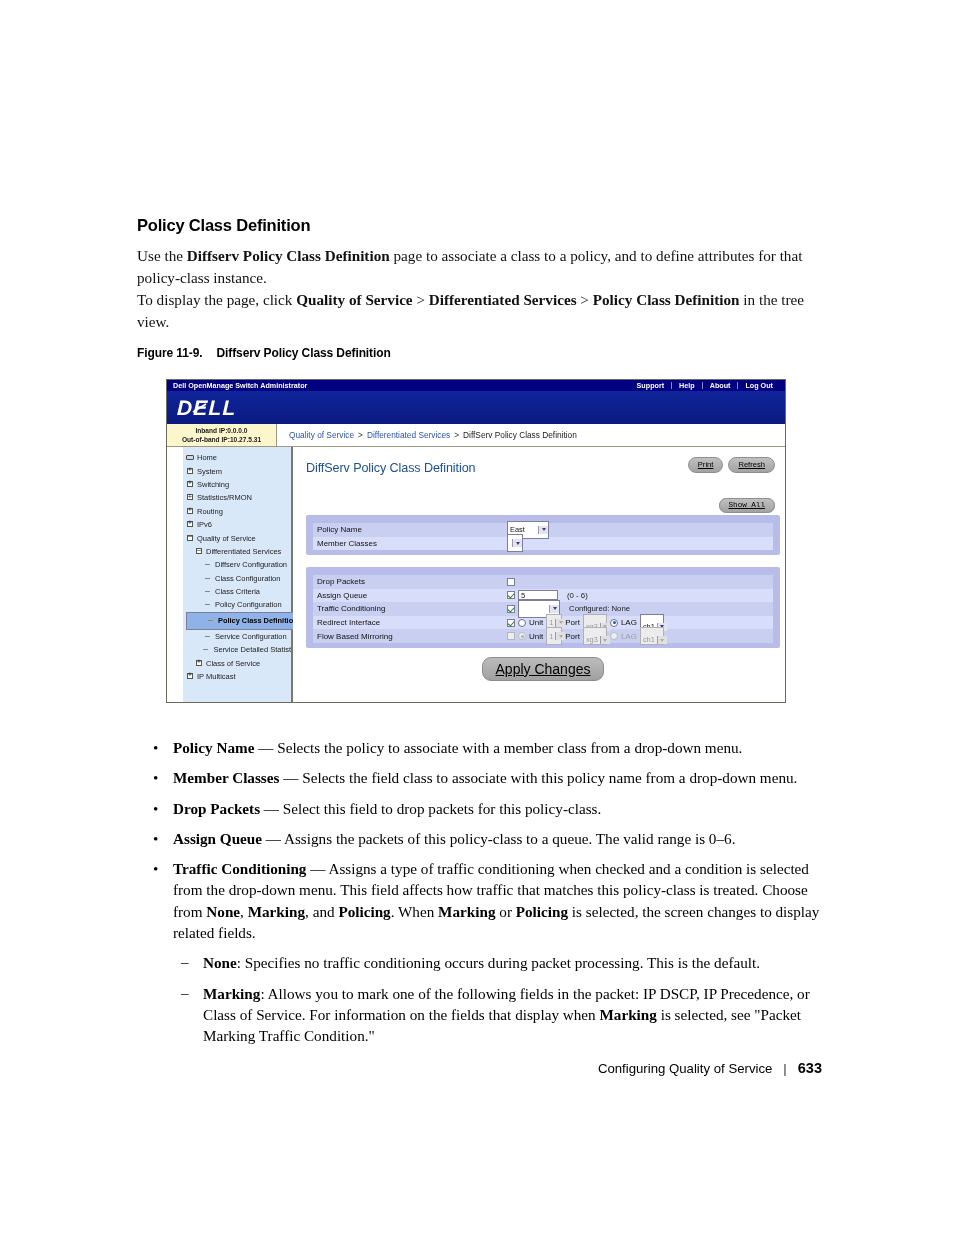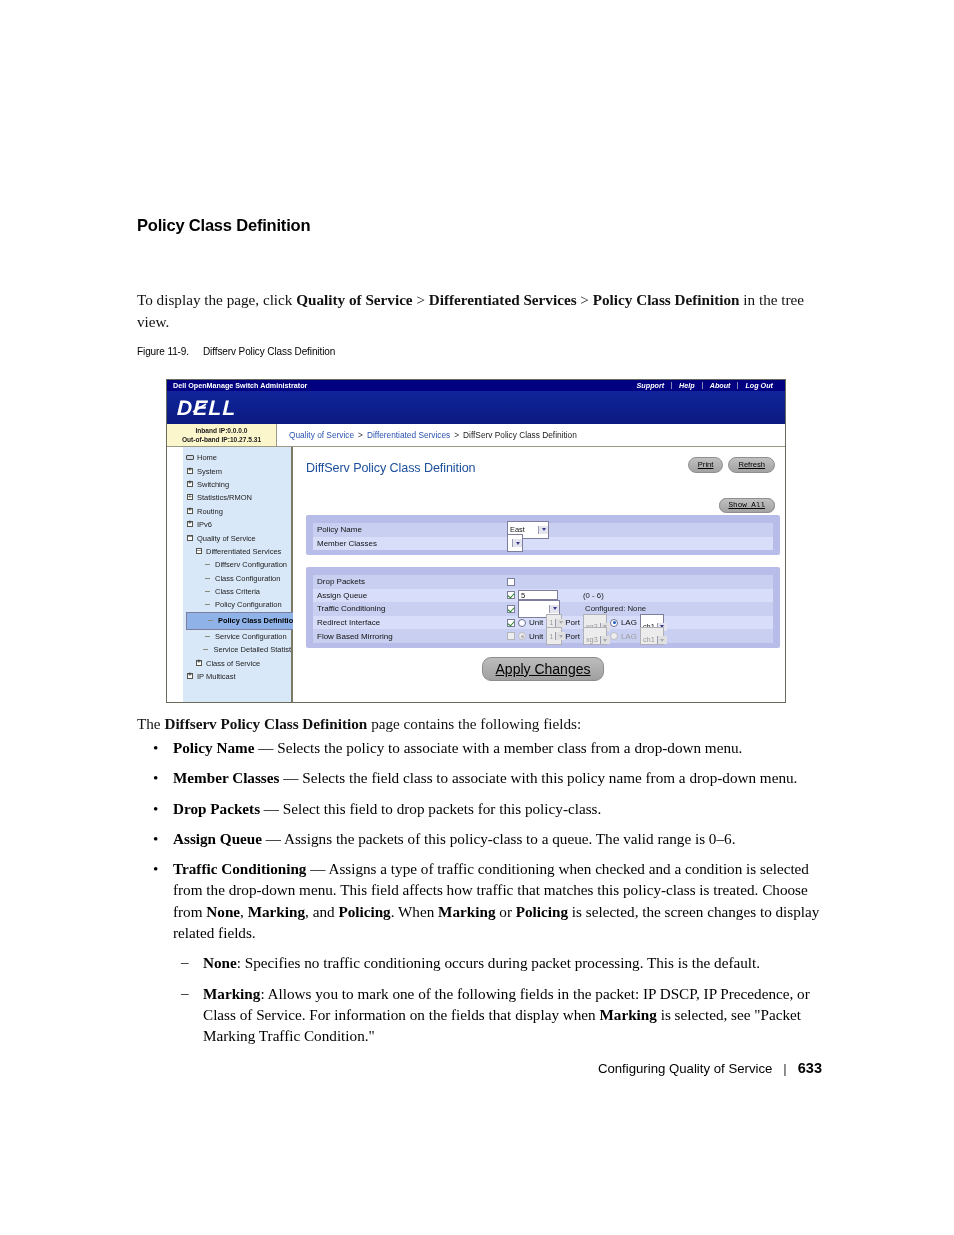--- a/index.html
+++ b/index.html
@@ -48,22 +48,22 @@
   .para b { font-weight: bold; }
 
   .p1 { left: 137px; top: 245px; width: 680px; }
   .p2 { left: 137px; top: 289px; width: 680px; }
 
   .fig-caption {
     position: absolute;
     left: 137px;
     top: 346px;
     font-family: "Liberation Sans", sans-serif;
-    font-weight: normal;
-    font-size: 10px;
+    font-weight: bold;
+    font-size: 12px;
     letter-spacing: -0.1px;
   }
   .fig-caption .fc-num { margin-right: 14px; }
 
   .p3 { left: 137px; top: 713px; width: 690px; }
 
   ul.bullets {
     position: absolute;
     left: 137px;
     top: 737px;
@@ -142,21 +142,20 @@
     display: flex;
     align-items: center;
     padding: 0 5px 0 6px;
     box-sizing: border-box;
   }
   .oma-bar .spacer { flex: 1; }
   .oma-bar .lnk {
     color: #ffffff;
     padding: 11px 7px;
     white-space: nowrap;
-    font-style: italic;
   }
   .oma-bar .vbar {
     width: 1px;
     height: 7px;
     background: #8a8ab5;
   }
 
   
   .dell-band {
     height: 33px;
@@ -497,21 +496,21 @@
     left: 1.6px; top: 1.6px;
     width: 3px; height: 3px;
     border-radius: 50%;
     background: #1a5fc0;
   }
   .rad.dis { background: #ededed; border-color: #bcbcc4; }
   .rad.dis.on::after { background: #b0b0b8; }
 
   .mini-lbl { font-size: 8px; color: #111; }
   .mini-lbl.dis { color: #9e9e9e; }
-  .hint { font-size: 7.8px; color: #222; margin-left: 22px; }
+  .hint { font-size: 7.8px; color: #222; margin-left: 6px; }
 
   .apply-wrap {
     position: absolute;
     left: 13px;
     top: 210px;
     width: 474px;
     text-align: center;
   }
   .apply-btn {
     display: inline-block;
@@ -524,20 +523,23 @@
     color: #000;
   }
 </style>
 </head>
 <body>
 
 <div class="page">
 
   <div class="h2-title">Policy Class Definition</div>
 
+  <div class="para p1">
+    <span>Use the </span><b>Diffserv Policy Class Definition</b><span> page to associate a class to a policy, and to define attributes for that policy-class instance.</span>
+  </div>
 
   <div class="para p2">
     <span>To display the page, click </span><b>Quality of Service</b><span> &gt; </span><b>Differentiated Services</b><span> &gt; </span><b>Policy Class Definition</b><span> in the tree view.</span>
   </div>
 
   <div class="fig-caption">
     <span class="fc-num">Figure 11-9.</span><span>Diffserv Policy Class Definition</span>
   </div>
 
   <div class="shot">
@@ -758,23 +760,20 @@
         </div>
 
         <div class="apply-wrap">
           <span class="apply-btn">Apply Changes</span>
         </div>
 
       </div>
     </div>
   </div>
 
-  <div class="para p3">
-    <span>The </span><b>Diffserv Policy Class Definition</b><span> page contains the following fields:</span>
-  </div>
 
   <ul class="bullets">
     <li>
       <span class="bdot">•</span>
       <b>Policy Name</b><span> — Selects the policy to associate with a member class from a drop-down menu.</span>
     </li>
     <li>
       <span class="bdot">•</span>
       <b>Member Classes</b><span> — Selects the field class to associate with this policy name from a drop-down menu.</span>
     </li>

